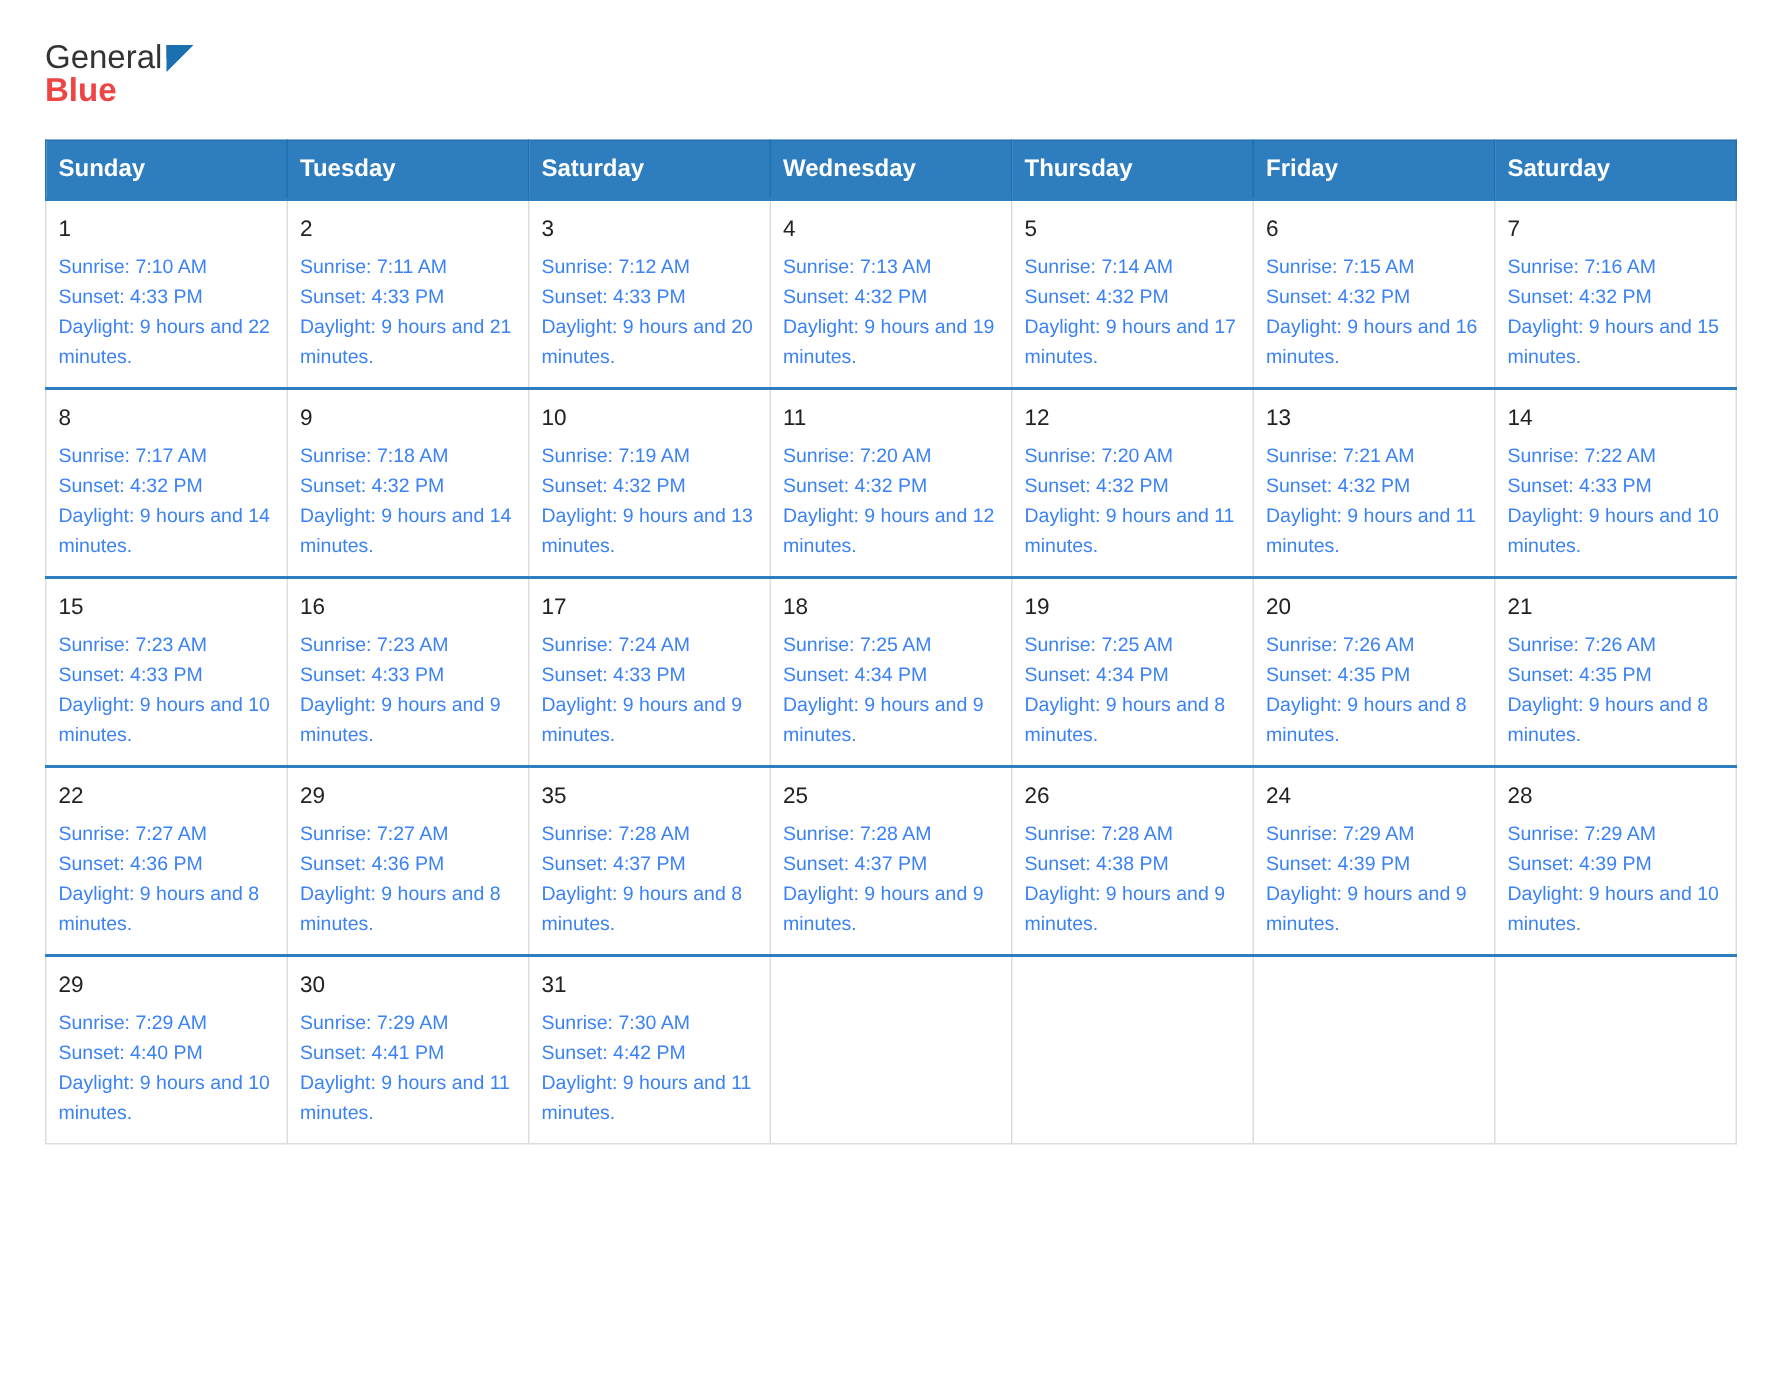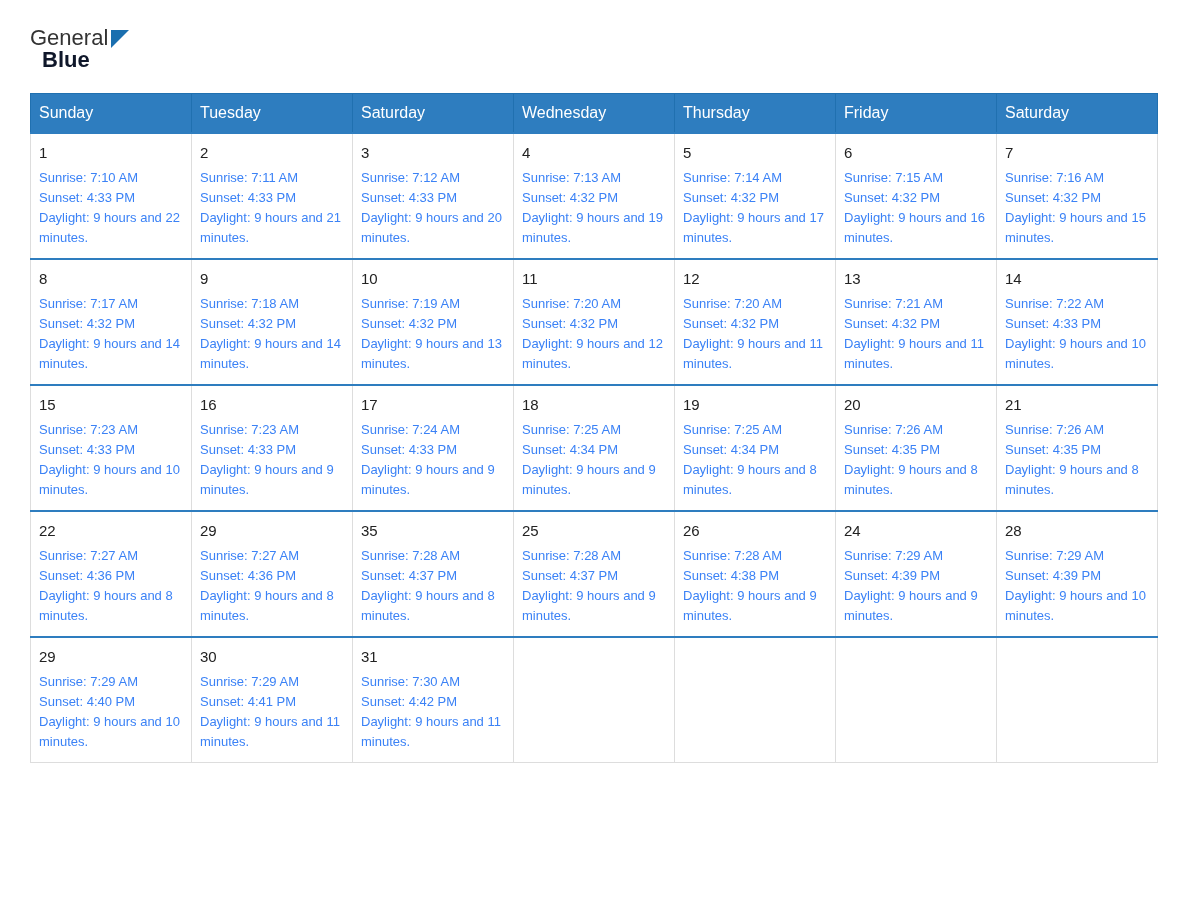--- a/index.html
+++ b/index.html
@@ -24,24 +24,24 @@
       padding-top: 5px;
     }
     .logo-text {
       display: flex;
       align-items: center;
       font-size: 22px;
       font-weight: bold;
       color: #333;
     }
     .logo-subtitle {
-      color: #0f172a;
+      color: #ef4444;
       font-size: 22px;
       font-weight: bold;
-      margin-left: 12px;
+      margin-left: 0;
       margin-top: -4px;
     }
     .title-section {
       text-align: right;
     }
     .month-title {
       font-size: 52px;
       font-weight: normal;
       color: #111;
       line-height: 1.1;
@@ -56,21 +56,21 @@
       border-collapse: collapse;
       border: 1px solid #aaa;
     }
     .calendar thead tr {
       background: #2e7dbf;
       color: #fff;
     }
     .calendar thead th {
       padding: 10px 8px;
       font-size: 16px;
-      font-weight: normal;
+      font-weight: bold;
       border: 1px solid #2070b0;
       text-align: left;
     }
     .calendar tbody tr {
       border-top: 2px solid #2e7dbf;
     }
     .calendar tbody td {
       vertical-align: top;
       padding: 8px 8px 10px 8px;
       border: 1px solid #ddd;

